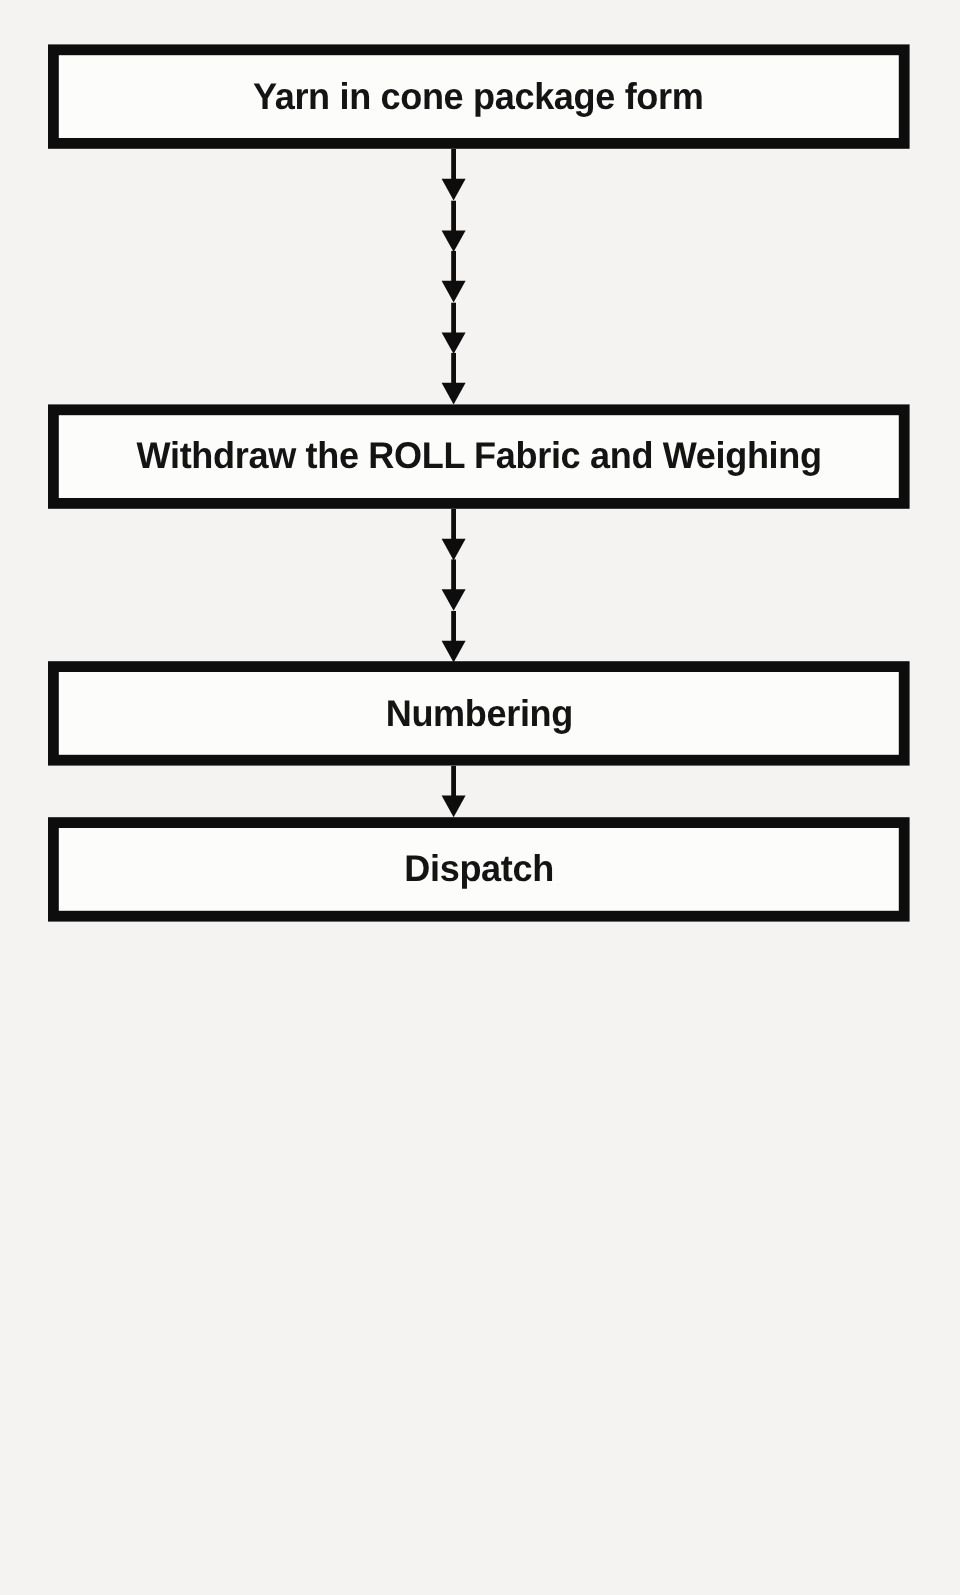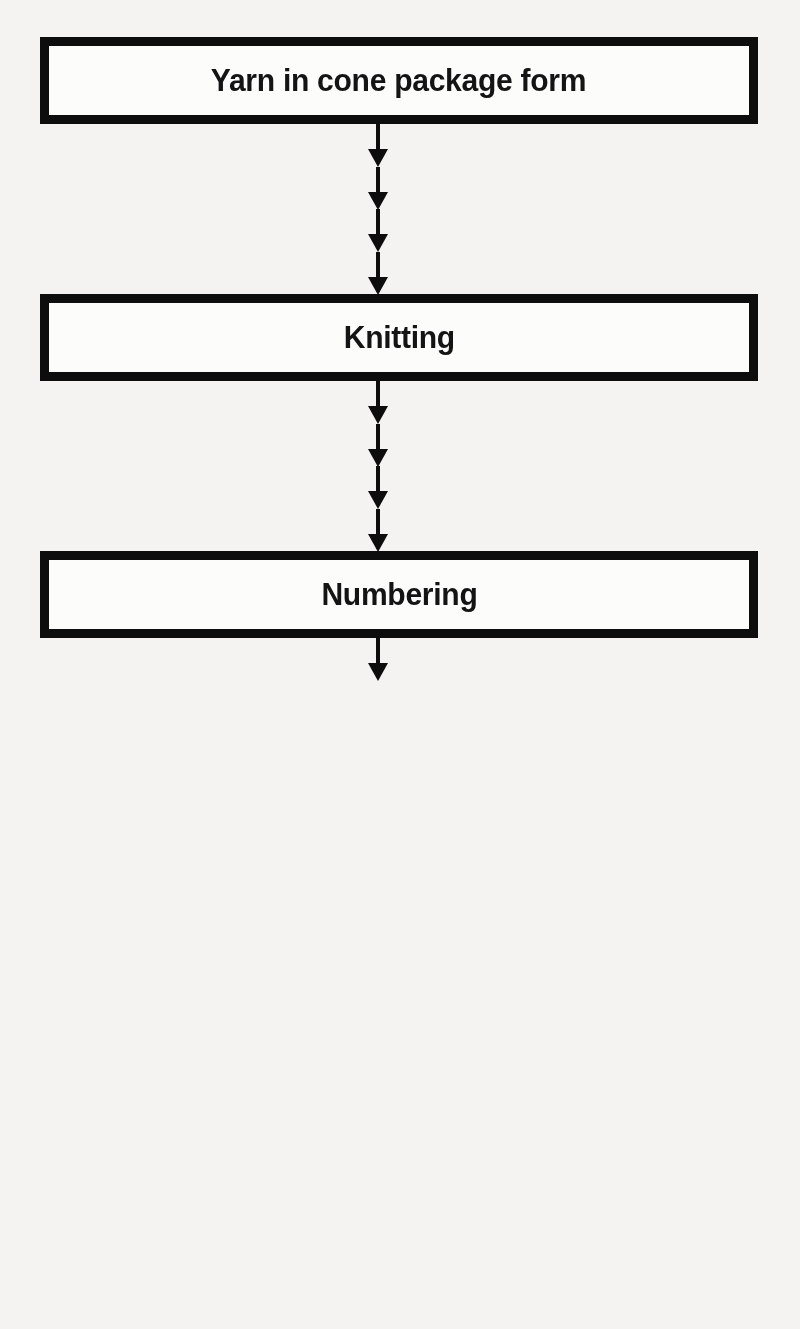--- a/index.html
+++ b/index.html
@@ -83,30 +83,30 @@
     </svg>
   </div>
 
   <div class="flow-connector" style="color: rgb(13, 13, 13);">
     <svg width="24" height="43" viewBox="0 0 24 43" aria-hidden="true">
       <rect x="10" y="0" width="4" height="28" fill="currentColor"></rect>
       <polygon points="2,25 22,25 12,43" fill="currentColor"></polygon>
     </svg>
   </div>
 
-  <div class="flow-step-box">
-    <span class="flow-step-label">Knitting</span>
-  </div>
   <div class="flow-connector" style="color: rgb(13, 13, 13);">
     <svg width="24" height="43" viewBox="0 0 24 43" aria-hidden="true">
       <rect x="10" y="0" width="4" height="28" fill="currentColor"></rect>
       <polygon points="2,25 22,25 12,43" fill="currentColor"></polygon>
     </svg>
   </div>
 
+  <div class="flow-step-box">
+    <span class="flow-step-label">Withdraw the ROLL Fabric and Weighing</span>
+  </div>
   <div class="flow-connector" style="color: rgb(13, 13, 13);">
     <svg width="24" height="43" viewBox="0 0 24 43" aria-hidden="true">
       <rect x="10" y="0" width="4" height="28" fill="currentColor"></rect>
       <polygon points="2,25 22,25 12,43" fill="currentColor"></polygon>
     </svg>
   </div>
 
   <div class="flow-connector" style="color: rgb(13, 13, 13);">
     <svg width="24" height="43" viewBox="0 0 24 43" aria-hidden="true">
       <rect x="10" y="0" width="4" height="28" fill="currentColor"></rect>
@@ -124,14 +124,17 @@
   <div class="flow-step-box">
     <span class="flow-step-label">Numbering</span>
   </div>
   <div class="flow-connector" style="color: rgb(13, 13, 13);">
     <svg width="24" height="43" viewBox="0 0 24 43" aria-hidden="true">
       <rect x="10" y="0" width="4" height="28" fill="currentColor"></rect>
       <polygon points="2,25 22,25 12,43" fill="currentColor"></polygon>
     </svg>
   </div>
 
+  <div class="flow-step-box">
+    <span class="flow-step-label">Dispatch</span>
+  </div>
 
 </div>
 
 </body></html>

